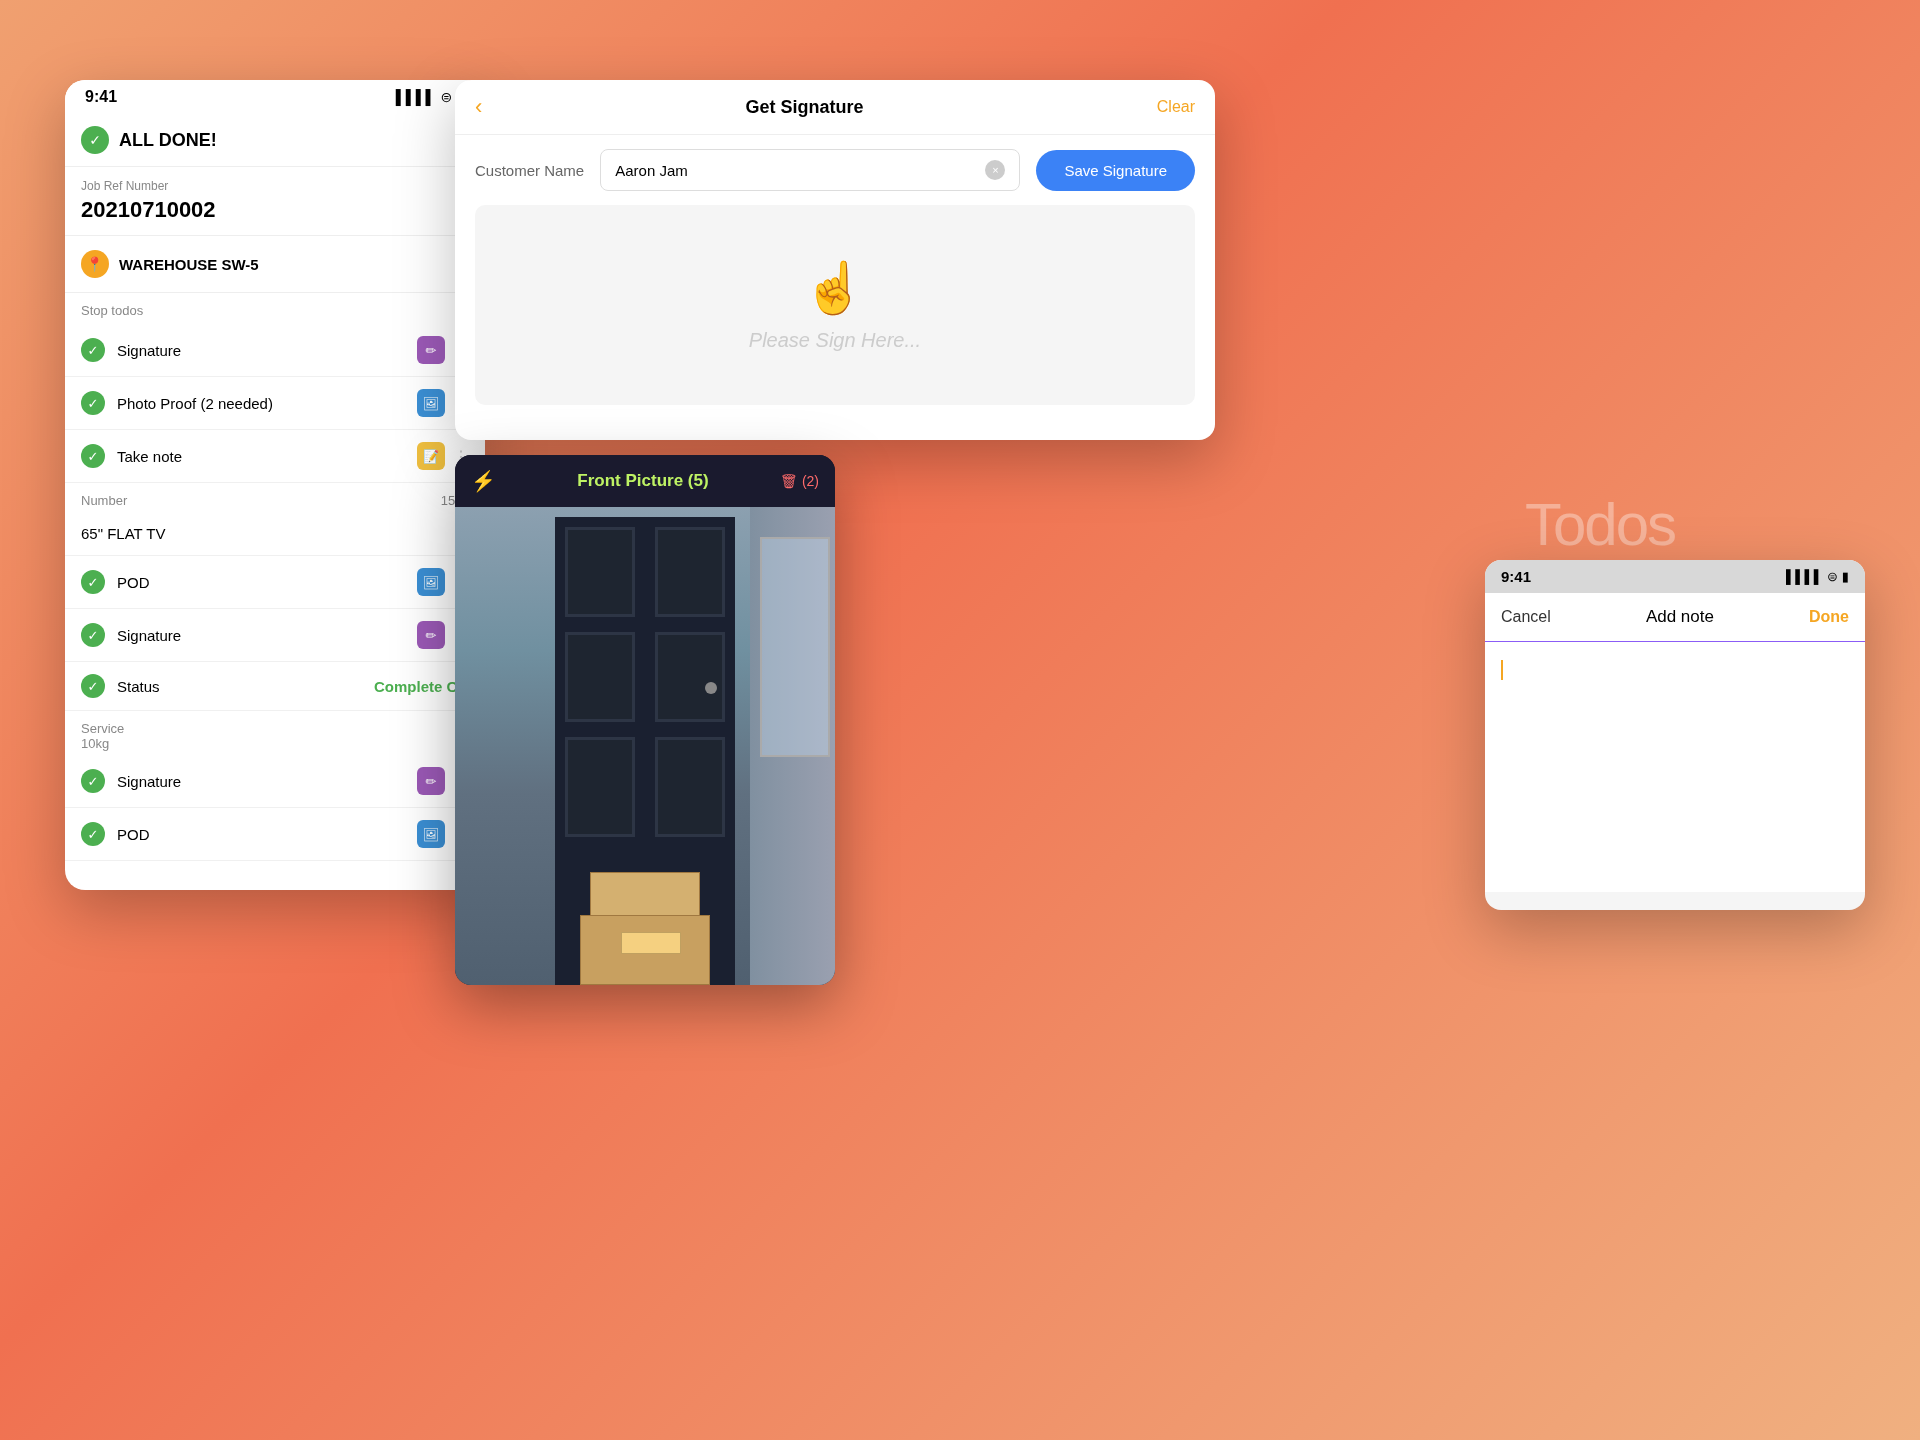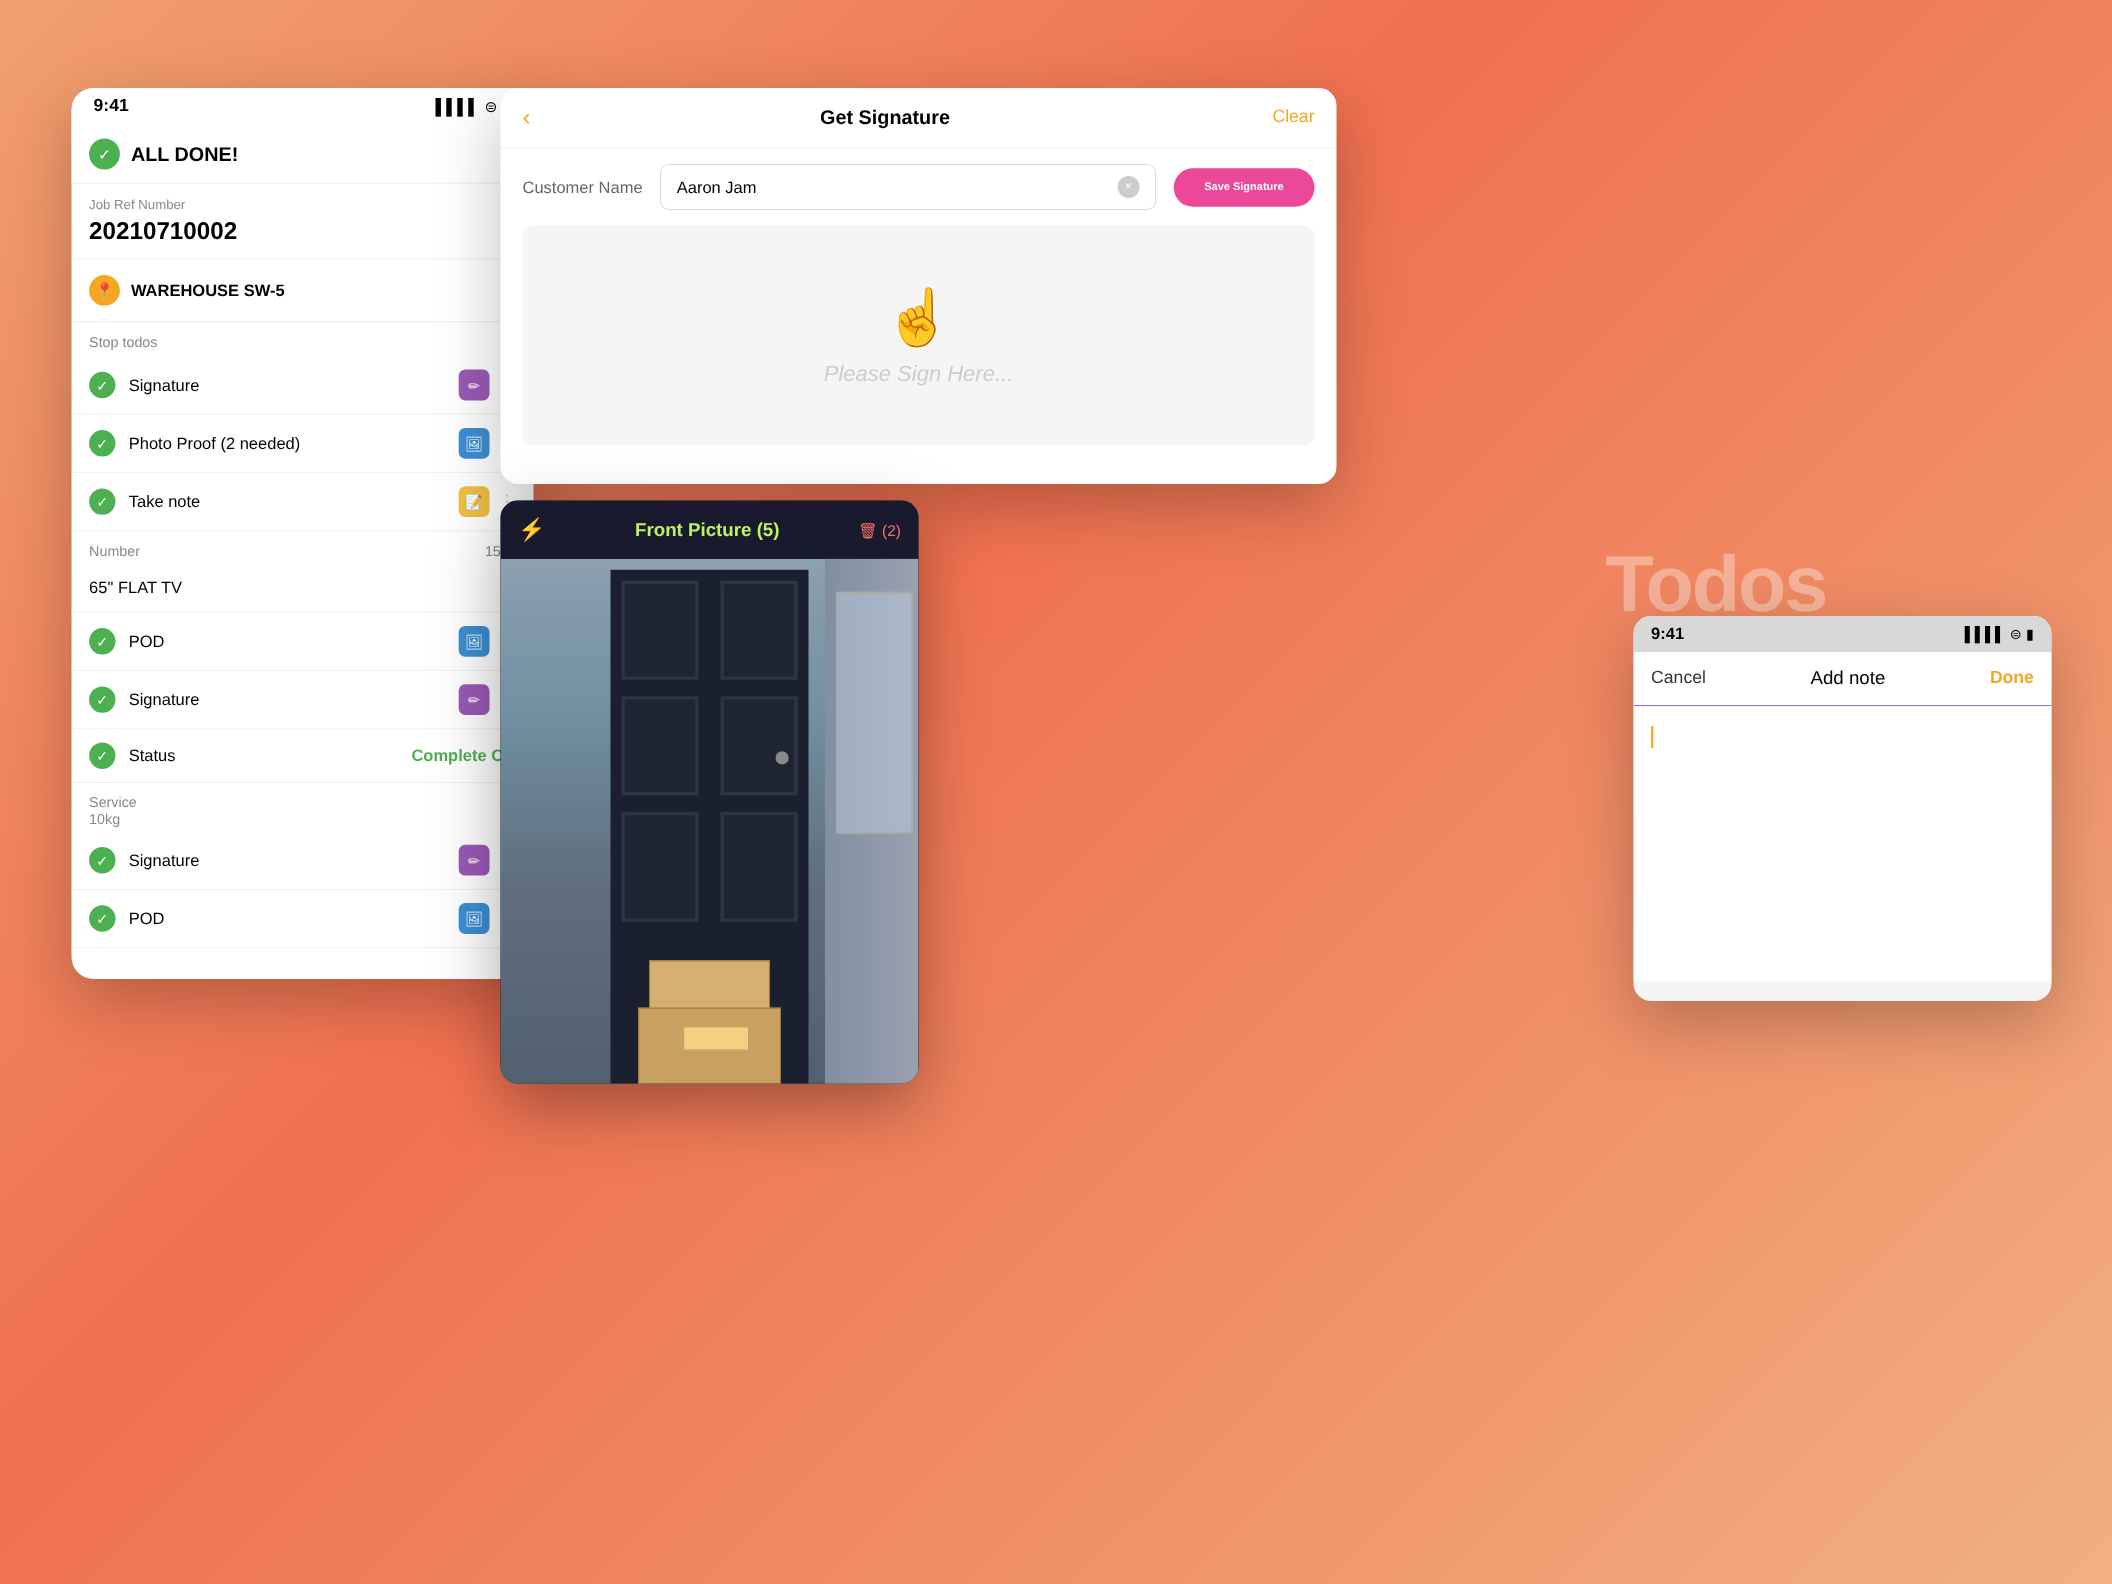--- a/index.html
+++ b/index.html
@@ -278,27 +278,27 @@
       background: #ccc;
       border-radius: 50%;
       display: flex;
       align-items: center;
       justify-content: center;
       color: #fff;
       font-size: 11px;
       cursor: pointer;
     }
     .sig-save-btn {
-      background: #ec4899;
+      background: #3b82f6;
       color: #fff;
       border: none;
       border-radius: 25px;
       padding: 12px 28px;
-      font-size: 10px;
-      font-weight: 700;
+      font-size: 15px;
+      font-weight: 400;
       cursor: pointer;
       white-space: nowrap;
     }
 
     .sig-canvas {
       margin: 0 20px 16px;
       background: #f5f5f5;
       border-radius: 10px;
       height: 200px;
       display: flex;
@@ -489,24 +489,24 @@
       top: 30px;
       width: 70px;
       height: 220px;
       background: rgba(200,220,240,0.4);
       border: 2px solid #aaa;
     }
 
     
     .todos-text {
       position: absolute;
-      right: 260px;
+      right: 245px;
       top: 490px;
-      font-size: 72px;
-      font-weight: 700;
+      font-size: 60px;
+      font-weight: 400;
       color: rgba(255,255,255,0.35);
       letter-spacing: -2px;
     }
 
     
     .note-screen {
       position: absolute;
       right: 55px;
       top: 560px;
       width: 380px;

